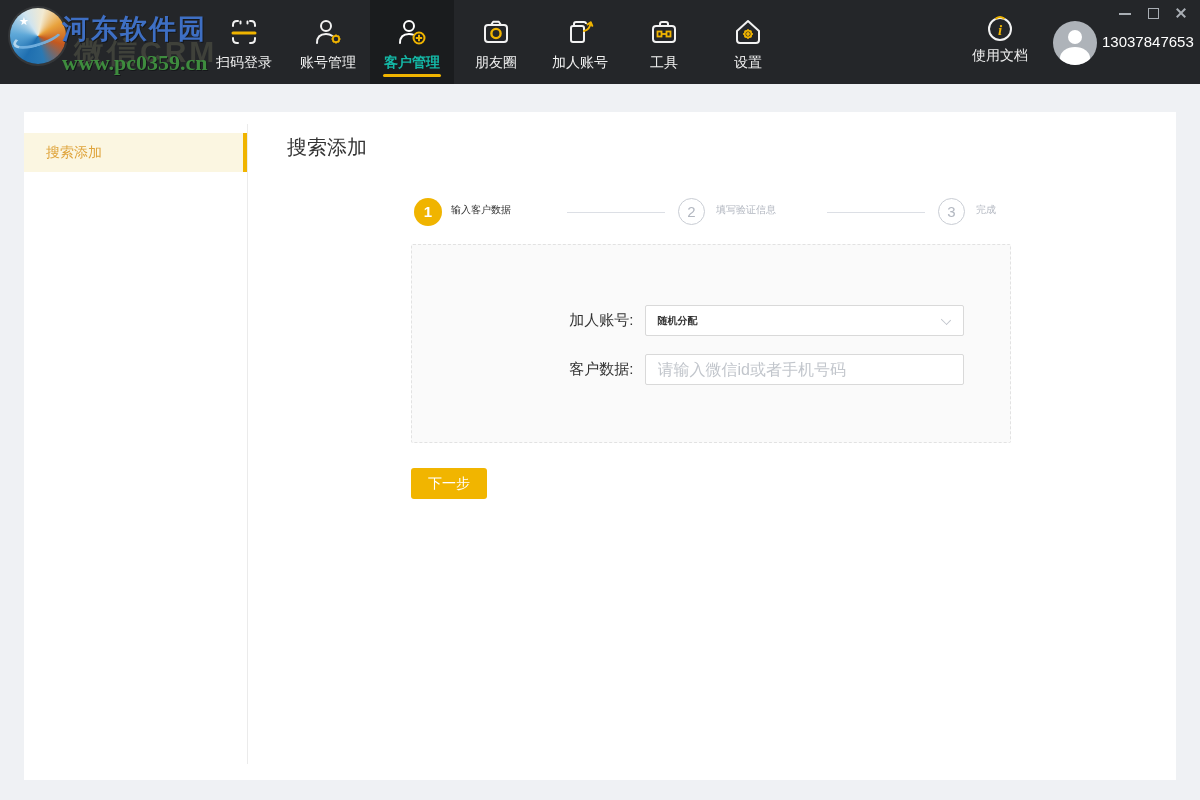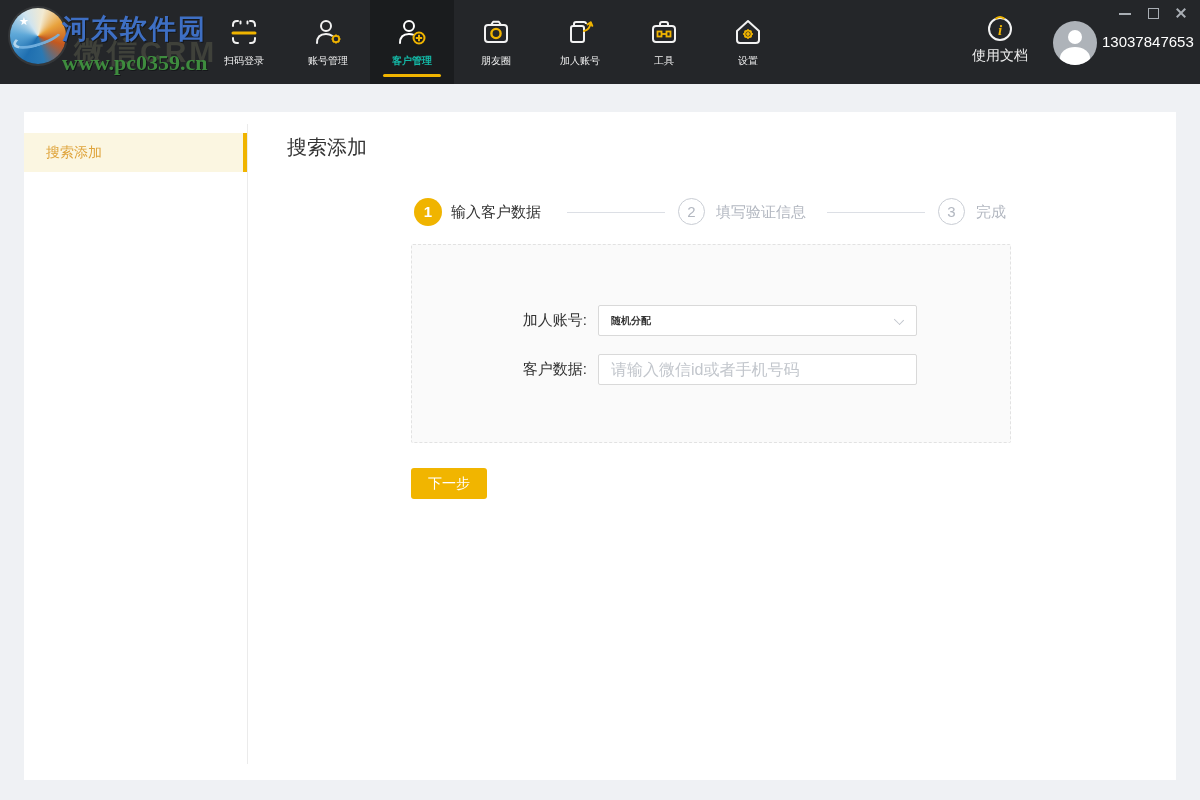--- a/index.html
+++ b/index.html
@@ -23,21 +23,21 @@
     border-radius:50%; transform:rotate(-18deg); }
 
   .wm { position:absolute; font-weight:bold; white-space:nowrap; pointer-events:none; }
   .wm-app { left:74px; top:32px; font-size:30px; color:#3f413a; letter-spacing:3px; }
   .wm-site { left:62px; top:11px; font-size:27px; color:#3e6fc4; letter-spacing:2px; text-shadow:1px 1px 0 #15171a; font-family:"Liberation Serif","DejaVu Serif",serif; }
   .wm-url { left:62px; top:50px; font-size:22px; color:#3e8c3e; text-shadow:1px 1px 0 #15171a; font-family:"Liberation Serif","DejaVu Serif",serif; }
 
   .tabs { position:absolute; left:202px; top:0; height:84px; display:flex; }
   .tab { width:84px; height:84px; position:relative; display:flex; flex-direction:column;
     align-items:center; padding-top:15px; cursor:pointer; }
-  .tab .lbl { margin-top:5px; font-size:10px; color:#F0F0F0; }
+  .tab .lbl { margin-top:5px; font-size:14px; color:#F0F0F0; }
   .tab.active { background:#1A1C1E; }
   .tab.active .lbl { font-weight:bold; color:#14b8a6; }
   .tab.active .under { position:absolute; bottom:7px; left:13px; width:58px; height:3px; background:#F0B400; border-radius:2px; }
 
   .icon34 { width:34px; height:34px; display:block; }
 
   .docs { position:absolute; left:967px; top:13px; width:66px; display:flex; flex-direction:column; align-items:center; cursor:pointer; }
   .docs .lbl { margin-top:4px; font-size:14px; color:#F0F0F0; }
 
   .avatar { position:absolute; left:1053px; top:21px; width:44px; height:44px; border-radius:50%;
@@ -62,35 +62,35 @@
   .side-item .bar { position:absolute; right:0; top:0; width:4px; height:39px; background:#F0B400; }
   .vdivider { position:absolute; left:223px; top:12px; width:1px; height:640px; background:#EBEBEB; }
 
   .page-title { position:absolute; left:263px; top:22px; font-size:20px; color:#333; }
 
   
   .step-circle { position:absolute; width:28px; height:28px; border-radius:50%; text-align:center;
     line-height:28px; font-size:15px; }
   .step-circle.on { background:#F0B400; color:#fff; font-weight:bold; }
   .step-circle.off { width:27px; height:27px; line-height:25px; background:#fff; border:1px solid #C9CDD4; color:#B2B7C0; }
-  .step-label { position:absolute; font-size:15px; }
+  .step-label { position:absolute; font-size:10px; }
   .step-label.on { color:#333; }
   .step-label.off { color:#B2B7C0; }
   .step-line { position:absolute; height:1px; width:98px; background:#DCDFE5; }
 
   .s1c { left:390px; top:86px; } .s1l { left:427px; top:91px; }
   .ln1 { left:543px; top:100px; }
   .s2c { left:654px; top:86px; } .s2l { left:692px; top:91px; }
   .ln2 { left:803px; top:100px; }
   .s3c { left:914px; top:86px; } .s3l { left:952px; top:91px; }
 
   
   .form-box { position:absolute; left:387px; top:132px; width:600px; height:199px;
     background:#FAFAFA; border:1px dashed #E2E2E2; border-radius:2px; }
-  .frow { position:absolute; left:0; width:100%; display:flex; align-items:center; }
+  .frow { position:absolute; left:0; width:100%; display:flex; align-items:center;justify-content:center; }
   .frow1 { top:60px; } .frow2 { top:109px; }
   .flabel { width:186px; text-align:right; padding-right:11px; font-size:15px; color:#333; }
   .fselect { position:relative; width:319px; height:31px; background:#fff; border:1px solid #D9D9D9;
     border-radius:2px; font-size:10px; color:#333; line-height:29px; padding-left:12px; cursor:pointer;font-weight:bold; }
   .chev { position:absolute; right:13px; top:10px; width:8px; height:8px;
     border-right:1.5px solid #C0C4CC; border-bottom:1.5px solid #C0C4CC; transform:rotate(45deg) scaleY(.8); }
   .finput { width:319px; height:31px; background:#fff; border:1px solid #D9D9D9; border-radius:2px;
     font-size:16px; color:#333; padding:0 12px; outline:none; font-family:inherit; }
   .finput::placeholder { color:#C2C6CC; }
 

